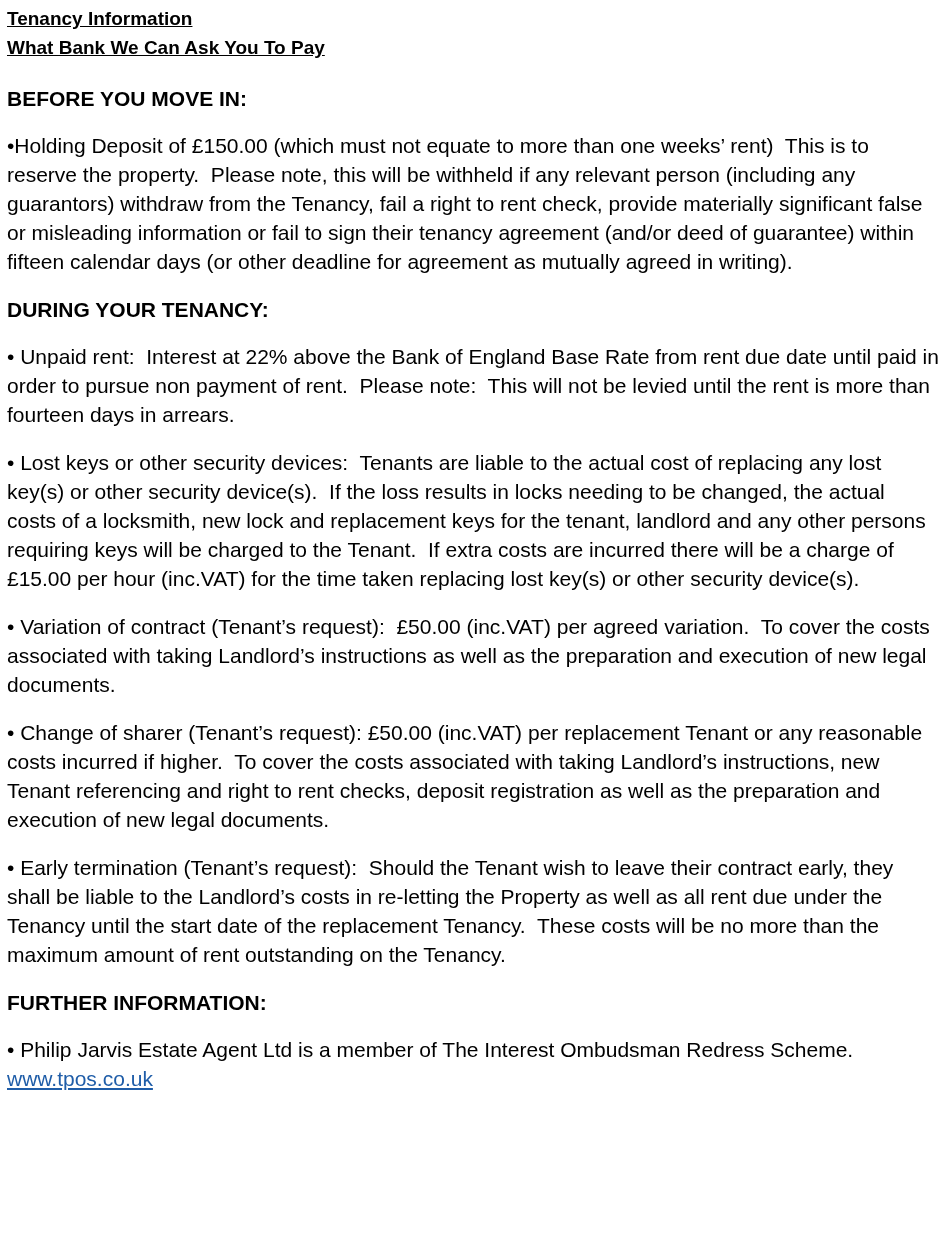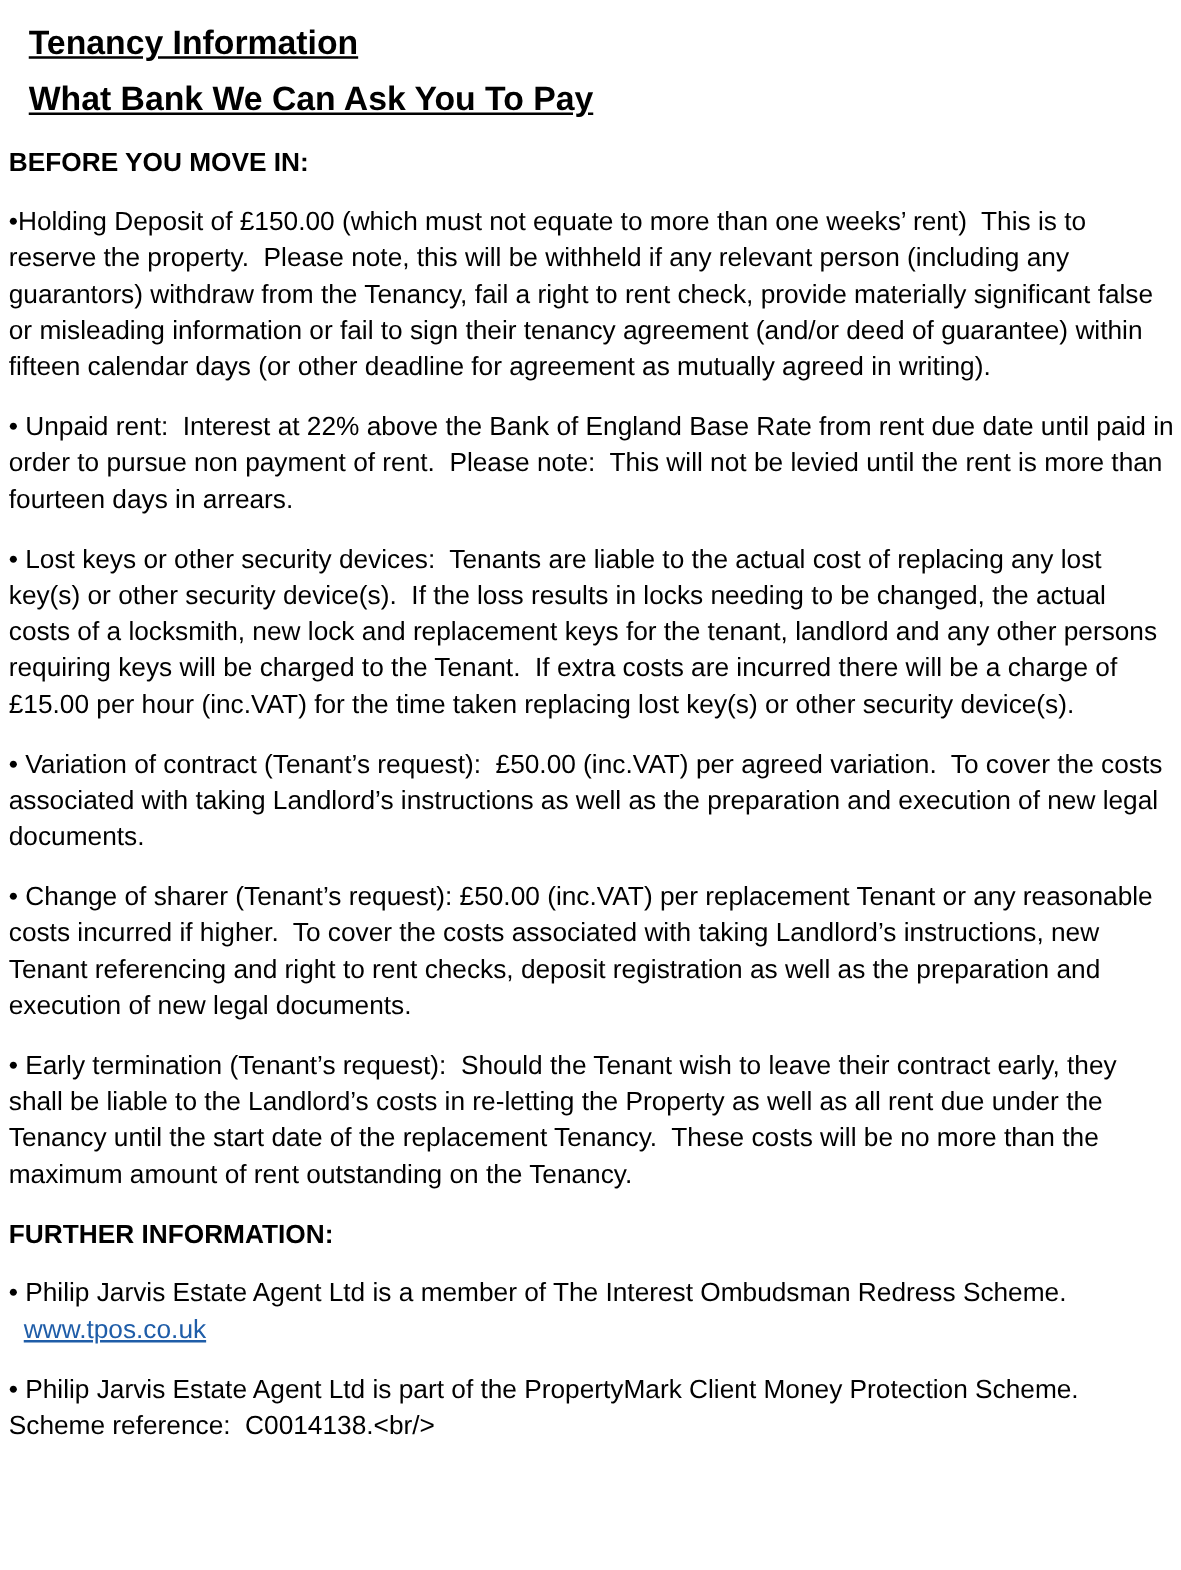--- a/index.html
+++ b/index.html
@@ -15,63 +15,62 @@
     color: #000000;
     font-family: "Liberation Sans", "DejaVu Sans", sans-serif;
     font-size: 21px;
     line-height: 29px;
     padding: 4px 6px 0 7px;
     overflow: hidden;
   }
   .doc-title {
     font-weight: bold;
     text-decoration: underline;
-    margin: 16px;
-    font-size: 27px;
+    margin: 0;
+    font-size: 19px;
     line-height: 29px;
   }
   .title-block {
     margin-bottom: 22px;
   }
   .section-heading {
     font-weight: bold;
     margin: 0 0 18px 0;
   }
   .para {
     margin: 0 0 19px 0;
     white-space: pre-wrap;
   }
   a.doc-link {
     color: #1F5DA8;
     text-decoration: underline;
-    margin-left: 12px;
   }
 </style>
 </head>
 <body>
 
 <div class="page">
 
   <div class="title-block">
     <h1 class="doc-title">Tenancy Information</h1>
     <h1 class="doc-title">What Bank We Can Ask You To Pay</h1>
   </div>
 
   <div>
     <p class="section-heading">BEFORE YOU MOVE IN:</p>
     <p class="para">•Holding Deposit of £150.00 (which must not equate to more than one weeks’ rent)  This is to reserve the property.  Please note, this will be withheld if any relevant person (including any guarantors) withdraw from the Tenancy, fail a right to rent check, provide materially significant false or misleading information or fail to sign their tenancy agreement (and/or deed of guarantee) within fifteen calendar days (or other deadline for agreement as mutually agreed in writing).</p>
   </div>
 
   <div>
+    <p class="section-heading">DURING YOUR TENANCY:</p>
     <p class="para">• Unpaid rent:  Interest at 22% above the Bank of England Base Rate from rent due date until paid in order to pursue non payment of rent.  Please note:  This will not be levied until the rent is more than fourteen days in arrears.</p>
     <p class="para">• Lost keys or other security devices:  Tenants are liable to the actual cost of replacing any lost key(s) or other security device(s).  If the loss results in locks needing to be changed, the actual costs of a locksmith, new lock and replacement keys for the tenant, landlord and any other persons requiring keys will be charged to the Tenant.  If extra costs are incurred there will be a charge of £15.00 per hour (inc.VAT) for the time taken replacing lost key(s) or other security device(s).</p>
     <p class="para">• Variation of contract (Tenant’s request):  £50.00 (inc.VAT) per agreed variation.  To cover the costs associated with taking Landlord’s instructions as well as the preparation and execution of new legal documents.</p>
     <p class="para">• Change of sharer (Tenant’s request): £50.00 (inc.VAT) per replacement Tenant or any reasonable costs incurred if higher.  To cover the costs associated with taking Landlord’s instructions, new Tenant referencing and right to rent checks, deposit registration as well as the preparation and execution of new legal documents.</p>
     <p class="para">• Early termination (Tenant’s request):  Should the Tenant wish to leave their contract early, they shall be liable to the Landlord’s costs in re-letting the Property as well as all rent due under the Tenancy until the start date of the replacement Tenancy.  These costs will be no more than the maximum amount of rent outstanding on the Tenancy.</p>
   </div>
 
   <div>
     <p class="section-heading">FURTHER INFORMATION:</p>
     <p class="para"><span>• Philip Jarvis Estate Agent Ltd is a member of The Interest Ombudsman Redress Scheme. </span><a class="doc-link" href="#">www.tpos.co.uk</a></p>
-    <p class="para">• Philip Jarvis Estate Agent Ltd is part of the PropertyMark Client Money Protection Scheme. Scheme reference:  C0014138.&lt;br/&gt;</p>
   </div>
 
 </div>
 
 </body></html>

